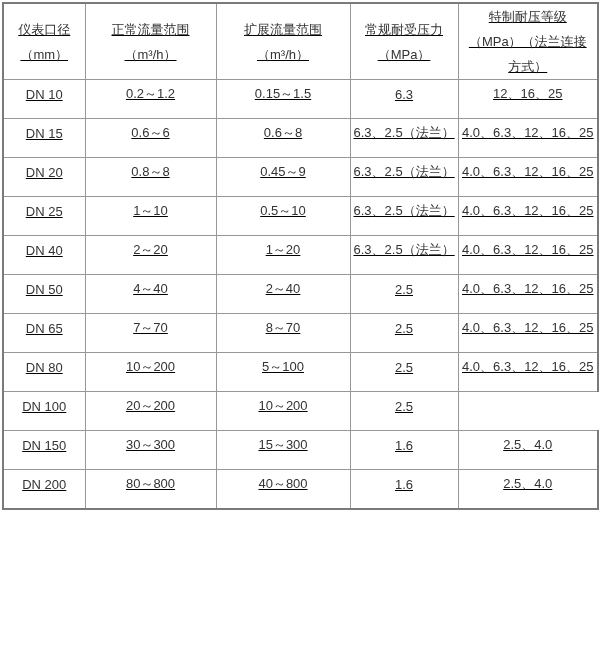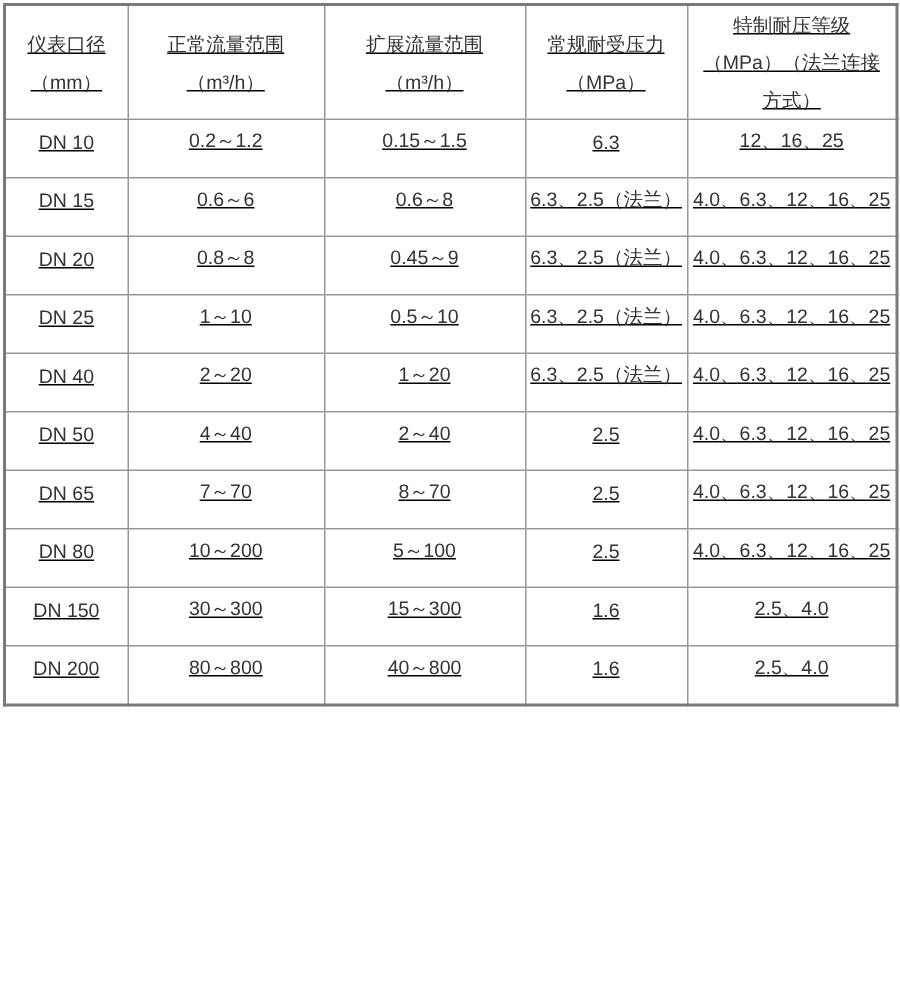--- a/index.html
+++ b/index.html
@@ -139,20 +139,27 @@
           <td>4.0、6.3、12、16、25</td>
         </tr>
         <tr>
           <td>DN 80</td>
           <td>10～200</td>
           <td>5～100</td>
           <td>2.5</td>
           <td>4.0、6.3、12、16、25</td>
         </tr>
         <tr>
+          <td>DN 100</td>
+          <td>20～200</td>
+          <td>10～200</td>
+          <td>2.5</td>
+          <td class="empty-cell"></td>
+        </tr>
+        <tr>
           <td>DN 150</td>
           <td>30～300</td>
           <td>15～300</td>
           <td>1.6</td>
           <td>2.5、4.0</td>
         </tr>
         <tr>
           <td>DN 200</td>
           <td>80～800</td>
           <td>40～800</td>

